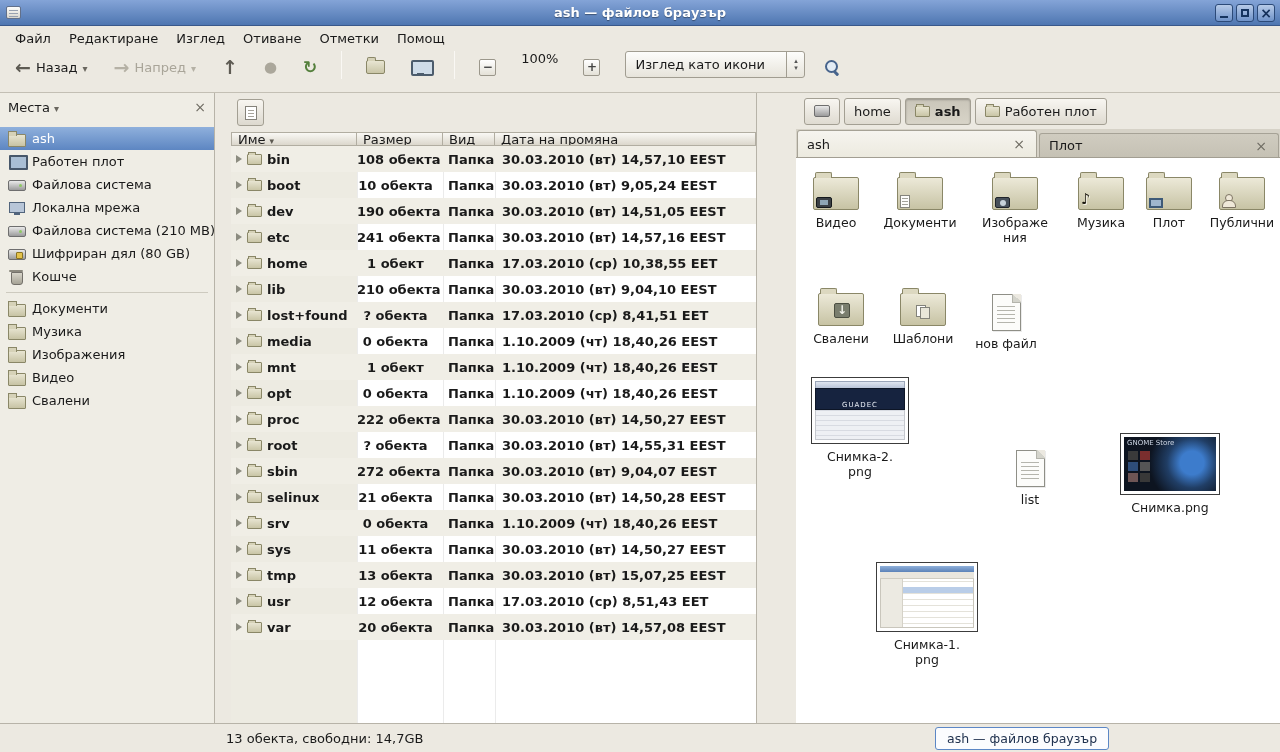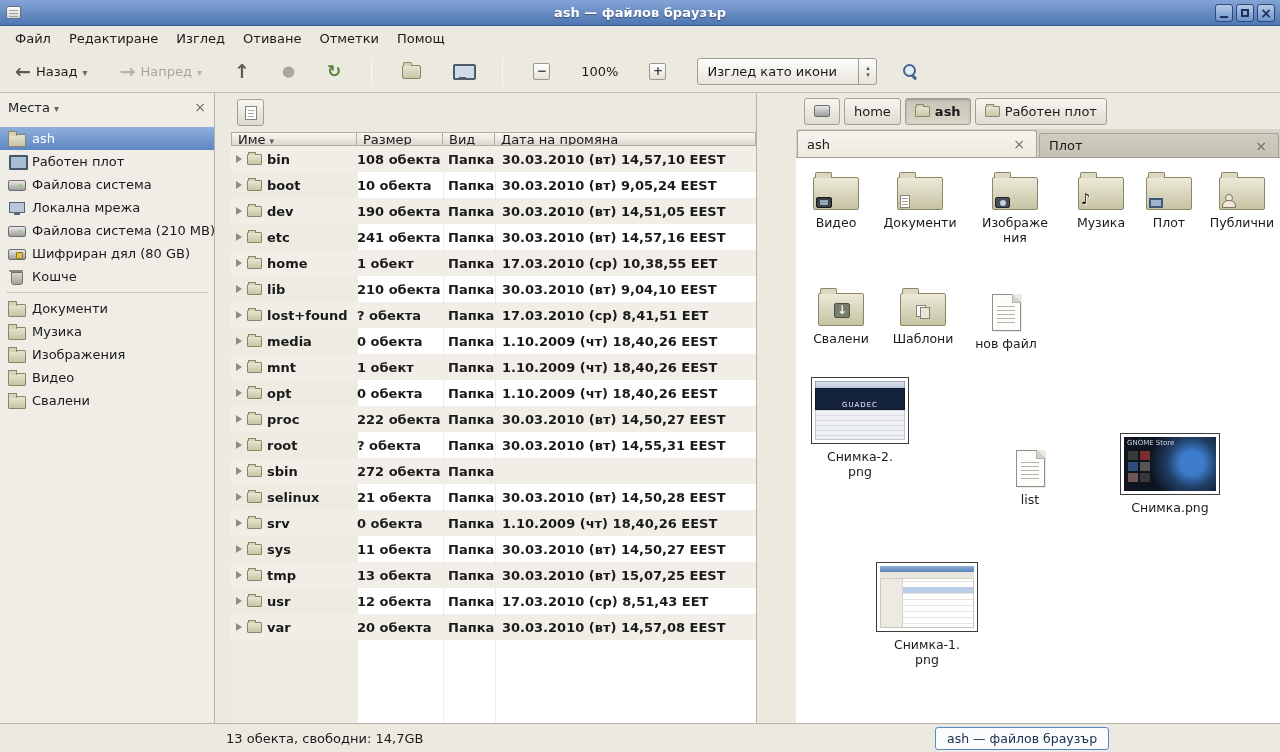--- a/index.html
+++ b/index.html
@@ -16,21 +16,21 @@
 .win-btn{width:18px;height:18px;border:1px solid #2c4a78;border-radius:3px;background:linear-gradient(#b7cbe8,#6f93c9);position:relative;cursor:default;}
 .wb-min::after{content:"";position:absolute;left:4px;right:4px;bottom:3px;height:2px;background:#16345f;}
 .wb-max::after{content:"";position:absolute;left:4px;right:4px;top:4px;bottom:4px;border:2px solid #16345f;}
 .wb-close::after{content:"×";position:absolute;left:0;right:0;top:0;text-align:center;font-size:14px;font-weight:bold;color:#14305a;line-height:17px;}
 
 
 .menubar{height:25px;display:flex;align-items:center;padding-left:6px;background:#ece9e1;}
 .menu-item{padding:3px 9px;white-space:nowrap;}
 
 
-.toolbar{height:42px;display:flex;align-items:center;padding:0 8px;gap:18px;background:#ece9e1;border-bottom:1px solid #c3bfb4;}
+.toolbar{height:42px;display:flex;align-items:flex-start;padding:0 8px;gap:12px;background:#ece9e1;border-bottom:1px solid #c3bfb4;}
 .tb-btn{height:32px;display:flex;align-items:center;gap:5px;padding:0 7px;border-radius:3px;white-space:nowrap;}
 .tb-btn.disabled{color:#a9a599;}
 .gi{display:inline-block;line-height:1;}
 .icon-back::before{content:"←";font-size:19px;font-weight:bold;color:#5e5b53;}
 .icon-forward::before{content:"→";font-size:19px;font-weight:bold;color:#b5b1a5;}
 .icon-up::before{content:"↑";font-size:19px;font-weight:bold;color:#5e5b53;}
 .icon-stop::before{content:"●";font-size:15px;color:#aba79b;}
 .icon-reload::before{content:"↻";font-size:17px;font-weight:bold;color:#55803d;}
 .caret::before{content:"▾";font-size:10px;color:#6a675f;}
 .caret.dis::before{color:#b5b1a5;}
@@ -88,21 +88,21 @@
 .th{display:flex;align-items:center;padding:0 6px;background:linear-gradient(#f9f8f4,#dbd7cc);border:1px solid #b1ad a1;border:1px solid #b1ada1;border-left:none;gap:4px;overflow:hidden;white-space:nowrap;}
 .th:first-child{border-left:1px solid #b1ada1;}
 .th0{width:126px;}.th1{width:86px;}.th2{width:52px;}.th3{flex:1;}
 .sort-arrow::before{content:"▾";font-size:9px;color:#5c5950;}
 .list-body{flex:1;position:relative;background:linear-gradient(90deg,#edebe2 0,#edebe2 126px,#fff 126px);overflow:hidden;}
 .col-line{position:absolute;top:0;bottom:0;width:1px;background:rgba(0,0,0,0.08);}
 .tr{display:flex;height:26px;align-items:center;position:relative;font-weight:bold;}
 .tr.alt{background:#f0eee6;}
 .td{overflow:hidden;white-space:nowrap;}
 .td-name{width:126px;display:flex;align-items:center;gap:5px;padding-left:5px;}
-.td-size{width:86px;text-align:left;padding-right:9px;}
+.td-size{width:86px;text-align:center;padding-right:9px;}
 .td-kind{width:52px;padding-left:5px;}
 .td-date{flex:1;padding-left:7px;}
 .expander{width:0;height:0;border-left:6px solid #8c8c80;border-top:4px solid transparent;border-bottom:4px solid transparent;flex:none;}
 .mini-folder{display:inline-block;width:15px;height:11px;background:linear-gradient(#e8e5d2,#c9c5a6);border:1px solid #8a8767;border-radius:1px;position:relative;flex:none;margin-top:1px;}
 .mini-folder::before{content:"";position:absolute;top:-3px;left:0;width:6px;height:2px;background:#d6d2b8;border:1px solid #8a8767;border-bottom:none;}
 
 
 .icon-pane{flex:1;display:flex;flex-direction:column;background:#ece9e1;min-width:0;}
 .pathbar{height:36px;flex:none;display:flex;align-items:center;gap:4px;padding:0 8px;}
 .path-btn{height:27px;display:flex;align-items:center;gap:5px;padding:0 9px;border:1px solid #a39f93;border-radius:3px;background:linear-gradient(#f8f6f1,#dfdbd1);white-space:nowrap;}
@@ -443,20 +443,21 @@
             <div class="td td-date">30.03.2010 (вт) 14,55,31 EEST</div>
           </div>
           <div class="tr alt">
             <div class="td td-name">
               <span class="expander"></span>
               <span class="mini-folder"></span>
               <span class="fname">sbin</span>
             </div>
             <div class="td td-size">272 обекта</div>
             <div class="td td-kind">Папка</div>
+            <div class="td td-date">30.03.2010 (вт) 9,04,07 EEST</div>
           </div>
           <div class="tr">
             <div class="td td-name">
               <span class="expander"></span>
               <span class="mini-folder"></span>
               <span class="fname">selinux</span>
             </div>
             <div class="td td-size">21 обекта</div>
             <div class="td td-kind">Папка</div>
             <div class="td td-date">30.03.2010 (вт) 14,50,28 EEST</div>

